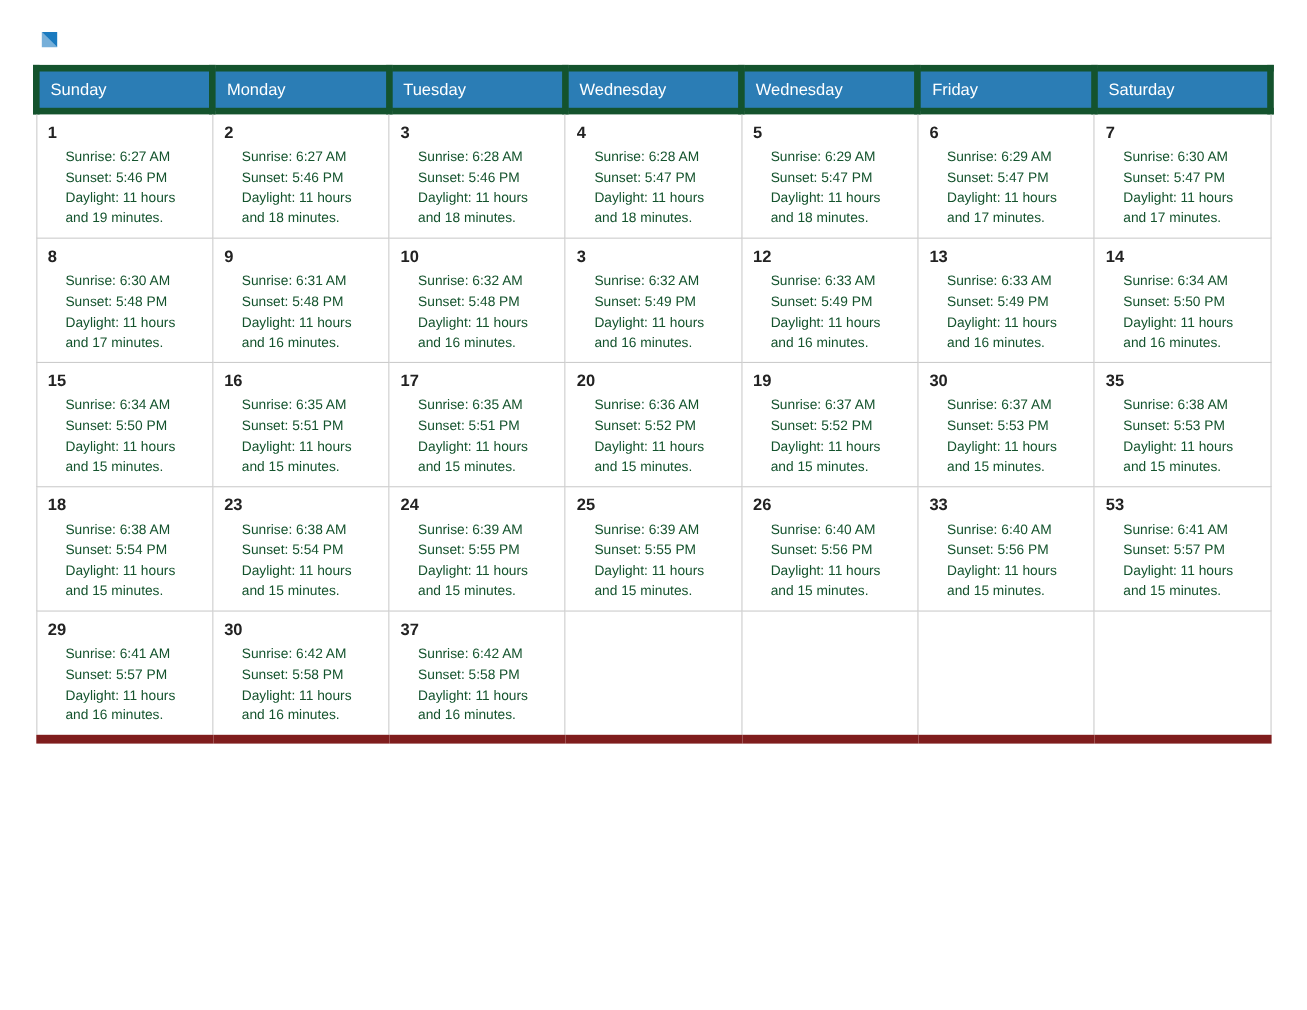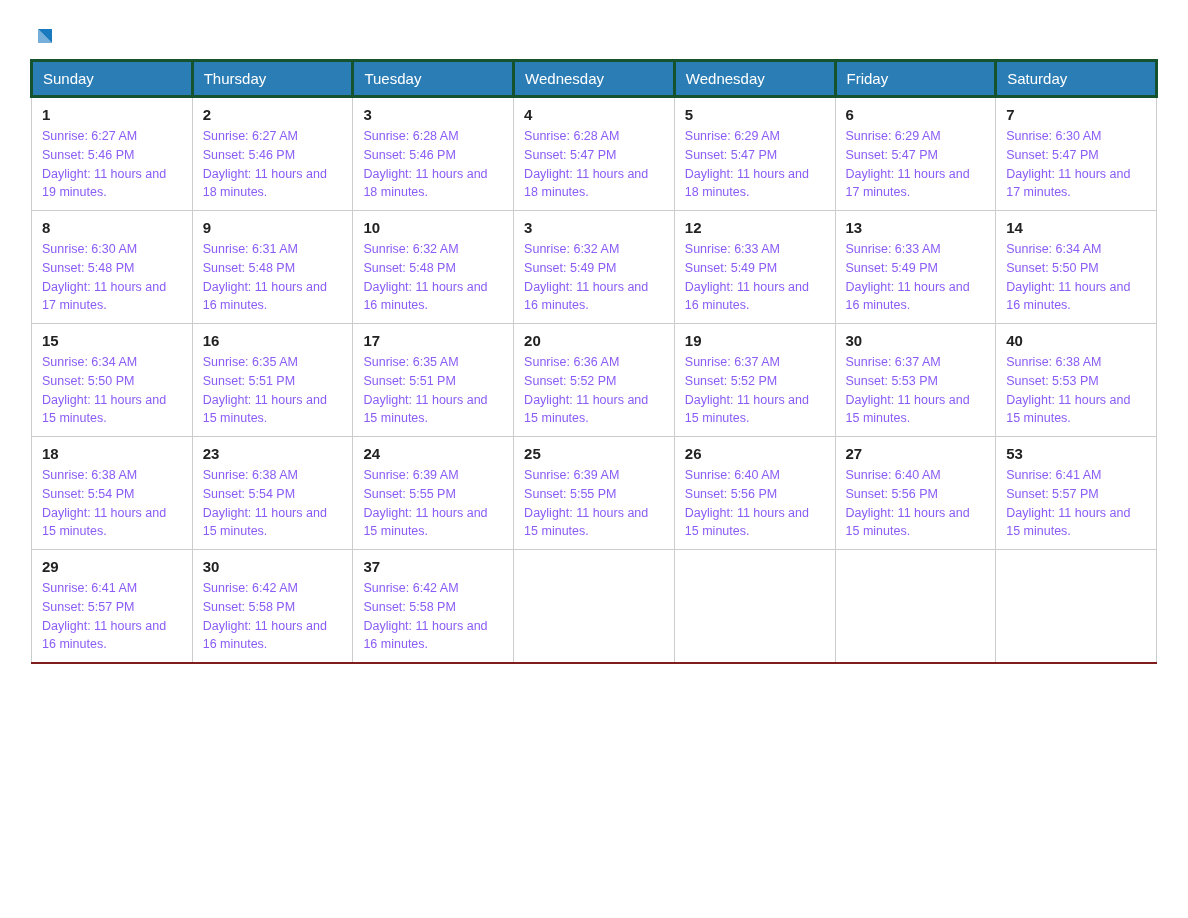--- a/index.html
+++ b/index.html
@@ -41,49 +41,50 @@
       border-collapse: collapse;
       margin-top: 10px;
     }
     .calendar th {
       background-color: #2b7db5;
       color: #fff;
       padding: 8px 10px;
       text-align: left;
       font-size: 15px;
       font-weight: normal;
-      border: 3px solid #14532d;
+      border: 6px solid #14532d;
       margin-left: 23px;
     }
     .calendar td {
       vertical-align: top;
       padding: 8px 10px;
       border: 1px solid #ccc;
       width: 14.28%;
       font-size: 13px;
       color: #333;
       min-height: 90px;
     }
     .calendar tr:last-child td {
-      border-bottom: 2px solid #7f1d1d;
+      border-bottom: 8px solid #7f1d1d;
     }
     .calendar tbody tr:first-child td {
       border-top: 2px solid #2b7db5;
     }
     .day-number {
       font-size: 15px;
       font-weight: bold;
       color: #222;
       display: block;
       margin-bottom: 4px;
     }
     .day-info {
       font-size: 12.5px;
-      color: #8b5cf6;
+      color: #14532d;
       line-height: 1.5;
+      margin-left: 16px;
     }
     .empty-cell {
       background: #fff;
     }
   </style>
 </head>
 <body>
 
 <div class="header-row">
   <div class="logo">
@@ -101,21 +102,21 @@
   <div class="title-section">
     <div class="main-title"></div>
     <div class="subtitle"></div>
   </div>
 </div>
 
 <table class="calendar">
   <thead>
     <tr>
     <th>Sunday</th>
-        <th>Thursday</th>
+        <th>Monday</th>
         <th>Tuesday</th>
         <th>Wednesday</th>
         <th>Wednesday</th>
         <th>Friday</th>
         <th>Saturday</th>
       </tr>
   </thead>
   <tbody id="calendar-body">
   <tr>
         <td>
@@ -196,21 +197,21 @@
         </td>
         <td>
           <span class="day-number">19</span>
           <div class="day-info">Sunrise: 6:37 AM<br>Sunset: 5:52 PM<br>Daylight: 11 hours and 15 minutes.</div>
         </td>
         <td>
           <span class="day-number">30</span>
           <div class="day-info">Sunrise: 6:37 AM<br>Sunset: 5:53 PM<br>Daylight: 11 hours and 15 minutes.</div>
         </td>
         <td>
-          <span class="day-number">40</span>
+          <span class="day-number">35</span>
           <div class="day-info">Sunrise: 6:38 AM<br>Sunset: 5:53 PM<br>Daylight: 11 hours and 15 minutes.</div>
         </td>
       </tr>
       <tr>
         <td>
           <span class="day-number">18</span>
           <div class="day-info">Sunrise: 6:38 AM<br>Sunset: 5:54 PM<br>Daylight: 11 hours and 15 minutes.</div>
         </td>
         <td>
           <span class="day-number">23</span>
@@ -222,21 +223,21 @@
         </td>
         <td>
           <span class="day-number">25</span>
           <div class="day-info">Sunrise: 6:39 AM<br>Sunset: 5:55 PM<br>Daylight: 11 hours and 15 minutes.</div>
         </td>
         <td>
           <span class="day-number">26</span>
           <div class="day-info">Sunrise: 6:40 AM<br>Sunset: 5:56 PM<br>Daylight: 11 hours and 15 minutes.</div>
         </td>
         <td>
-          <span class="day-number">27</span>
+          <span class="day-number">33</span>
           <div class="day-info">Sunrise: 6:40 AM<br>Sunset: 5:56 PM<br>Daylight: 11 hours and 15 minutes.</div>
         </td>
         <td>
           <span class="day-number">53</span>
           <div class="day-info">Sunrise: 6:41 AM<br>Sunset: 5:57 PM<br>Daylight: 11 hours and 15 minutes.</div>
         </td>
       </tr>
       <tr>
         <td>
           <span class="day-number">29</span>

